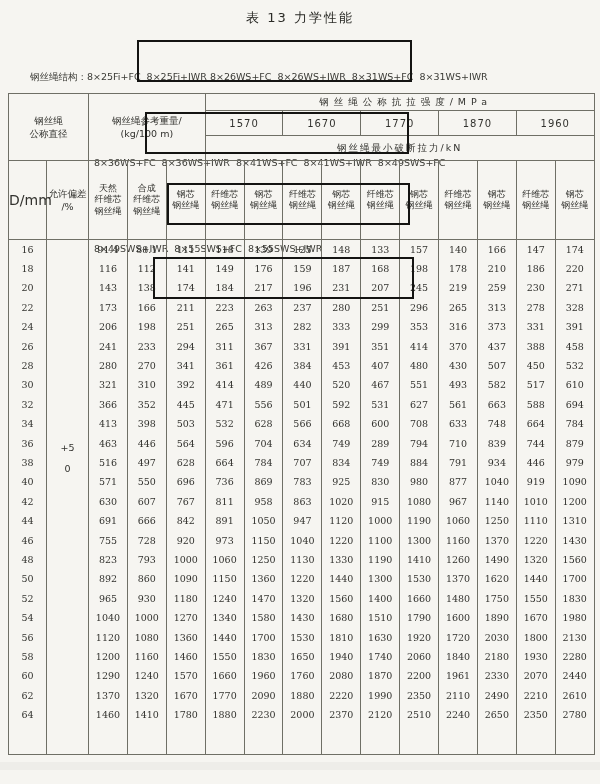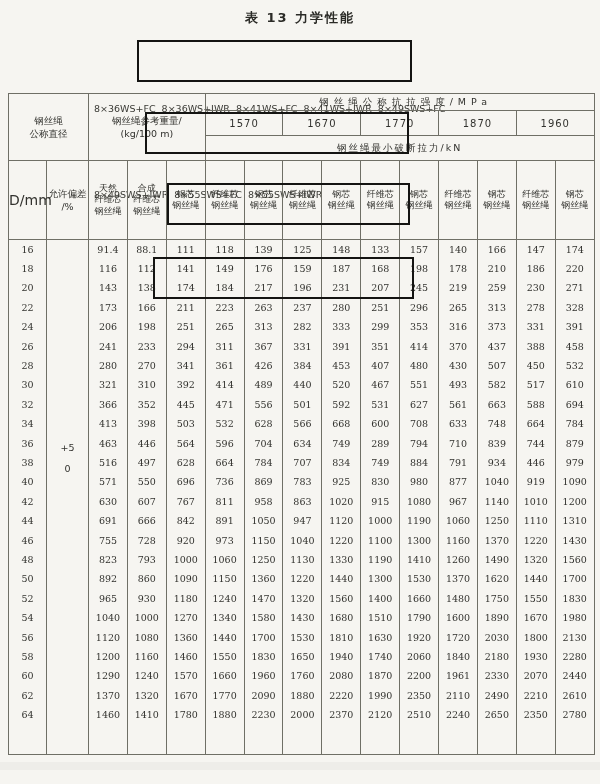--- a/index.html
+++ b/index.html
@@ -3,21 +3,21 @@
 <meta charset="utf-8">
 <style>
   html,body{margin:0;padding:0;}
   .page{
     position:relative;width:600px;height:784px;overflow:hidden;
     background:#f6f5f1;color:#32322e;
     font-family:"DejaVu Serif","Liberation Serif",serif;
   }
   .title{
     position:absolute;top:9px;left:0;width:600px;text-align:center;
-    font-size:13px;font-weight:bold;letter-spacing:2px;color:#2b2b27;
+    font-size:13px;font-weight:normal;letter-spacing:2px;color:#2b2b27;
     font-family:"DejaVu Sans","Liberation Sans",sans-serif;
   }
   .note{
     position:absolute;left:30px;top:32px;width:560px;
     font-size:9.5px;color:#3a3a35;line-height:18px;white-space:pre;
     font-family:"DejaVu Sans","Liberation Sans",sans-serif;
   }
   .note .indent{margin-left:64px;margin-top:32px;}
   table.main{
     position:absolute;left:8px;top:93px;
@@ -52,20 +52,21 @@
      background:#e9e8e4;opacity:.6;}
 </style>
 </head>
 <body>
 
 <div class="page">
 
   <div class="title">表 13  力学性能</div>
 
   <div class="note">
+    <div class="note-line"><span>钢丝绳结构：</span><span>8×25Fi+FC  8×25Fi+IWR 8×26WS+FC  8×26WS+IWR  8×31WS+FC  8×31WS+IWR</span></div>
     <div class="note-line indent">8×36WS+FC  8×36WS+IWR  8×41WS+FC  8×41WS+IWR  8×49SWS+FC</div>
     <div class="note-line indent">8×49SWS+IWR  8×55SWS+FC  8×55SWS+IWR</div>
   </div>
 
   <table class="main">
     <colgroup>
       <col style="width:38px">
         <col style="width:42px">
       <col span="13" style="width:38.9px">
     </colgroup>

